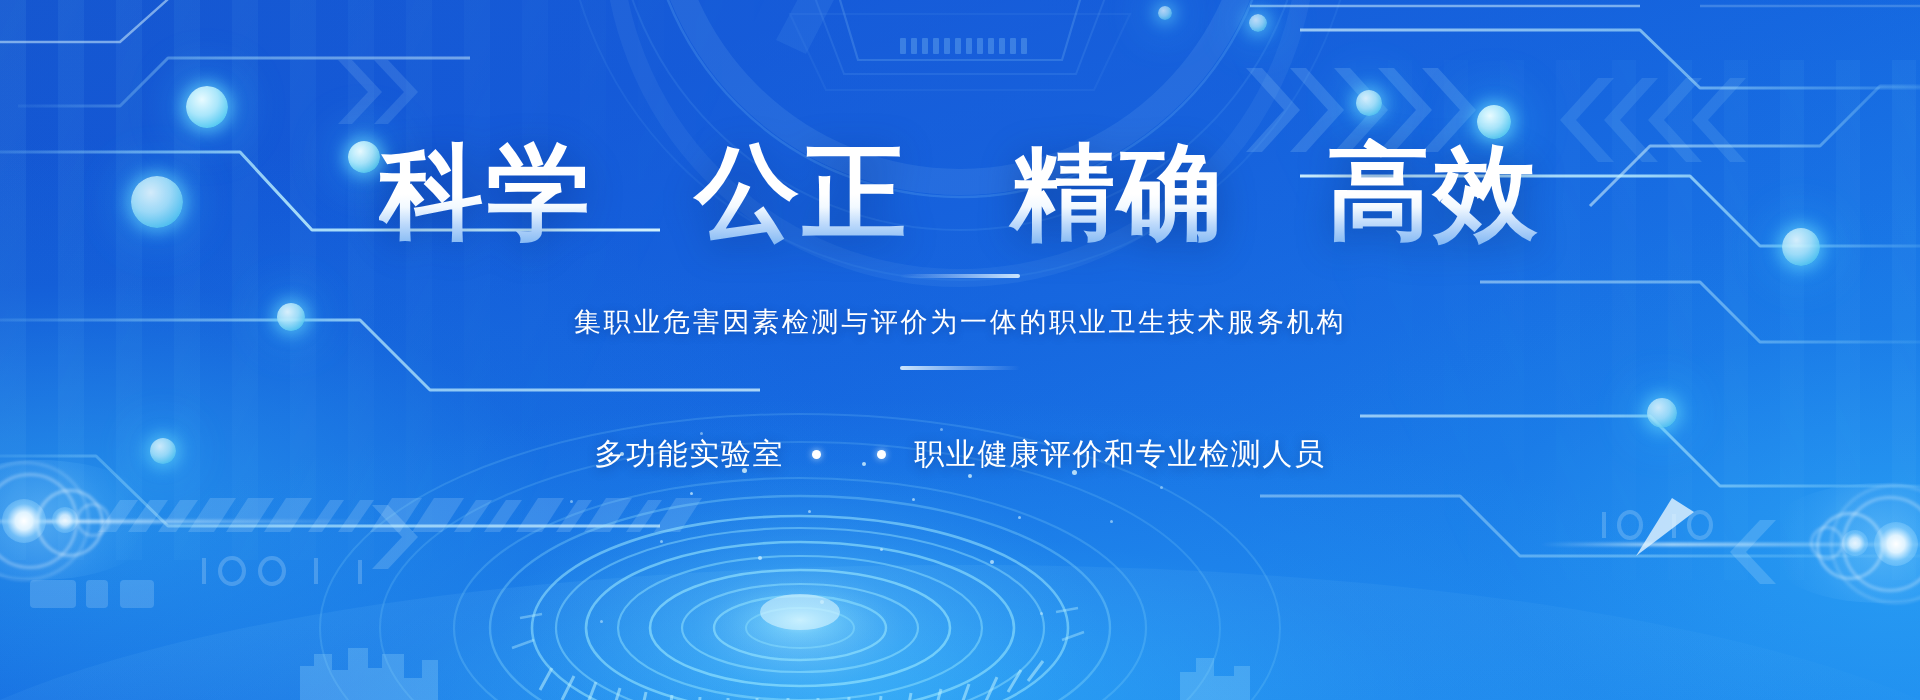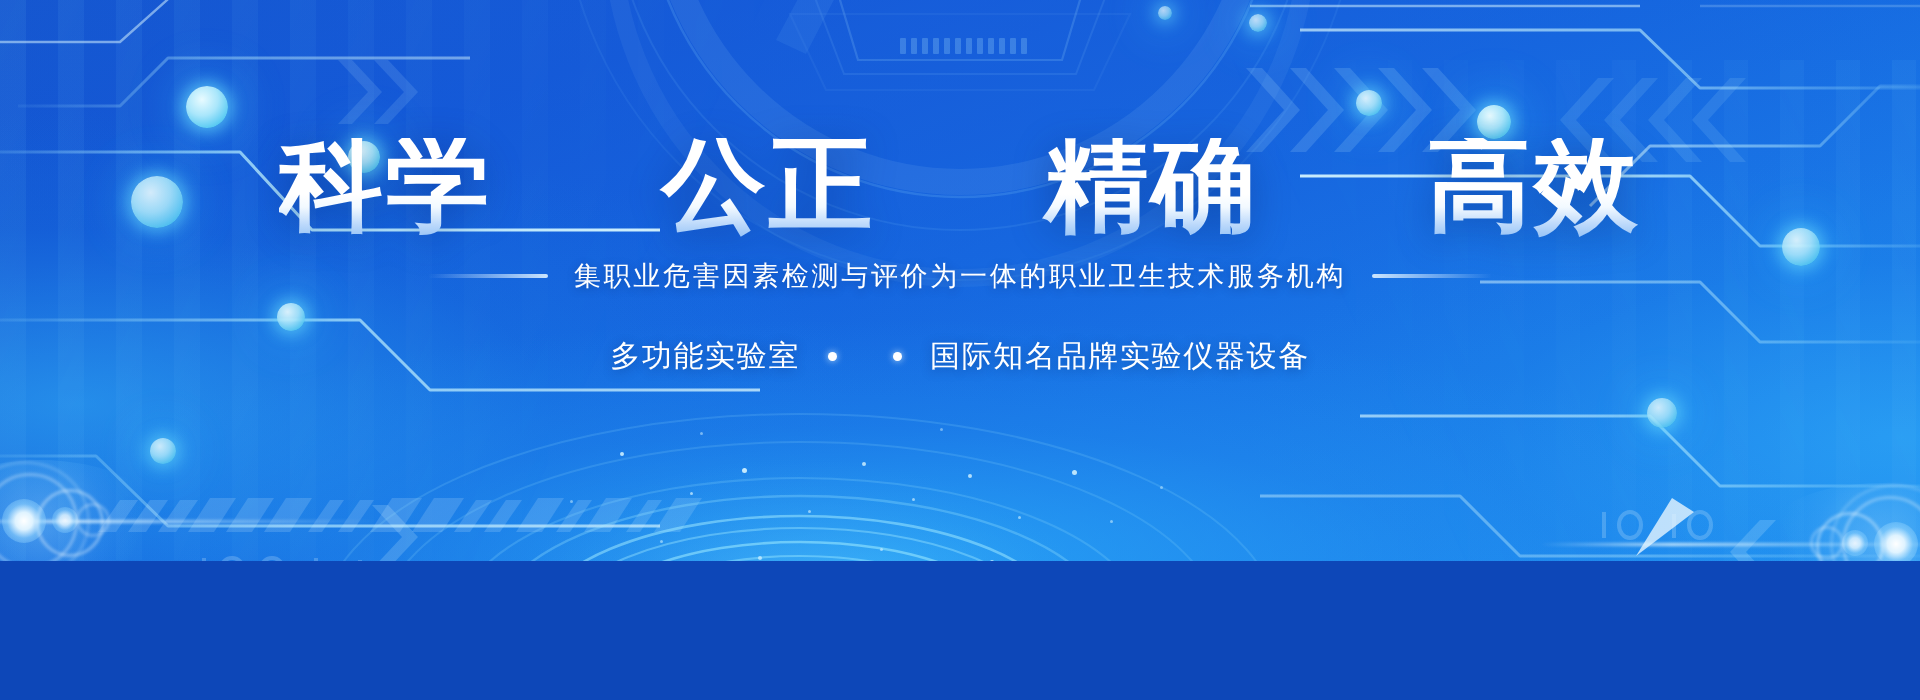--- a/index.html
+++ b/index.html
@@ -1,27 +1,26 @@
 <!DOCTYPE html>
 <html><head>
 <meta charset="utf-8">
 <style>
   * { margin:0; padding:0; box-sizing:border-box; }
   html,body { width:1920px; height:700px; overflow:hidden; background:#0d47b8; }
   body { font-family:"Liberation Sans", sans-serif; }
 
   #banner {
-    position:relative; width:1920px; height:561px; overflow:hidden;
+    position:relative; width:1920px; height:700px; overflow:hidden;
     background:
       radial-gradient(ellipse 70% 60% at 46% 100%, rgba(50,190,255,.55) 0%, rgba(40,160,245,.22) 40%, rgba(0,0,0,0) 72%),
       radial-gradient(ellipse 55% 70% at 4% 72%, rgba(60,205,255,.42) 0%, rgba(30,140,230,.15) 45%, rgba(0,0,0,0) 75%),
       radial-gradient(ellipse 45% 65% at 99% 78%, rgba(60,200,255,.34) 0%, rgba(30,140,230,.12) 48%, rgba(0,0,0,0) 76%),
       radial-gradient(ellipse 80% 95% at 50% 5%, rgba(26,96,220,.55) 0%, rgba(0,0,0,0) 70%),
       linear-gradient(160deg, #1556cf 0%, #1257d6 22%, #1568e0 48%, #1a7ae8 72%, #1f8cf0 100%);
-    font-family: Liberation Mono, monospace;
   }
 
   .layer { position:absolute; inset:0; }
   .layer svg { display:block; width:1920px; height:700px; }
 
   
   .bargrid {
     position:absolute; left:0; top:0; width:820px; height:560px;
     background:repeating-linear-gradient(90deg, rgba(130,215,255,.085) 0 26px, rgba(0,0,0,0) 26px 58px);
     -webkit-mask-image:linear-gradient(115deg, rgba(0,0,0,.95) 0%, rgba(0,0,0,.45) 45%, rgba(0,0,0,0) 72%);
@@ -72,34 +71,34 @@
     font-size:104px; font-weight:bold; line-height:1.04;
     letter-spacing:.03em; white-space:nowrap;
     background:linear-gradient(180deg,#ffffff 0%,#ffffff 52%,#f2f9ff 64%,#bcd9fb 80%,#7fb6f3 100%);
     -webkit-background-clip:text; background-clip:text;
     -webkit-text-fill-color:transparent; color:transparent;
     filter:drop-shadow(0 6px 18px rgba(4,38,110,.40));
   }
   .title .sp { display:inline-block; width:.36em; }
 
   .subrow {
-    display:flex; align-items:center; gap:26px; margin-top:12px;
+    display:flex; align-items:center; gap:26px; margin-top:28px;flex-direction:column;
   }
   .subline {
     width:120px; height:4px; border-radius:2px;
   }
   .subline.l { background:linear-gradient(90deg, rgba(200,230,255,0) 0%, rgba(214,236,255,.95) 100%); }
   .subline.r { background:linear-gradient(270deg, rgba(200,230,255,0) 0%, rgba(214,236,255,.95) 100%); }
   .subtitle {
     font-size:27px; color:#ffffff; letter-spacing:.10em; white-space:nowrap;
     text-shadow:0 2px 9px rgba(6,40,110,.42);
   }
 
   .features {
-    margin-top:42px; display:flex; align-items:center; white-space:nowrap;
+    margin-top:64px; display:flex; align-items:center; white-space:nowrap;
     font-size:30px; color:#ffffff; letter-spacing:.055em;
     text-shadow:0 2px 11px rgba(6,40,110,.45);
   }
   .features .dot {
     display:inline-block; width:9px; height:9px; border-radius:50%;
     background:#ffffff; margin:0 28px; flex:0 0 auto;
     box-shadow:0 0 7px rgba(215,240,255,.85);
   }
 
   
@@ -410,17 +409,17 @@
     <div class="subrow">
       <span class="subline l"></span>
       <span class="subtitle">集职业危害因素检测与评价为一体的职业卫生技术服务机构</span>
       <span class="subline r"></span>
     </div>
 
     <div class="features">
       <span>多功能实验室</span>
       <span class="dot"></span>
       <span class="dot"></span>
-      <span>国际知名品牌实验仪器设备</span>
+      <span>职业健康评价和专业检测人员</span>
     </div>
 
   </div>
 </div>
 
 </body></html>

